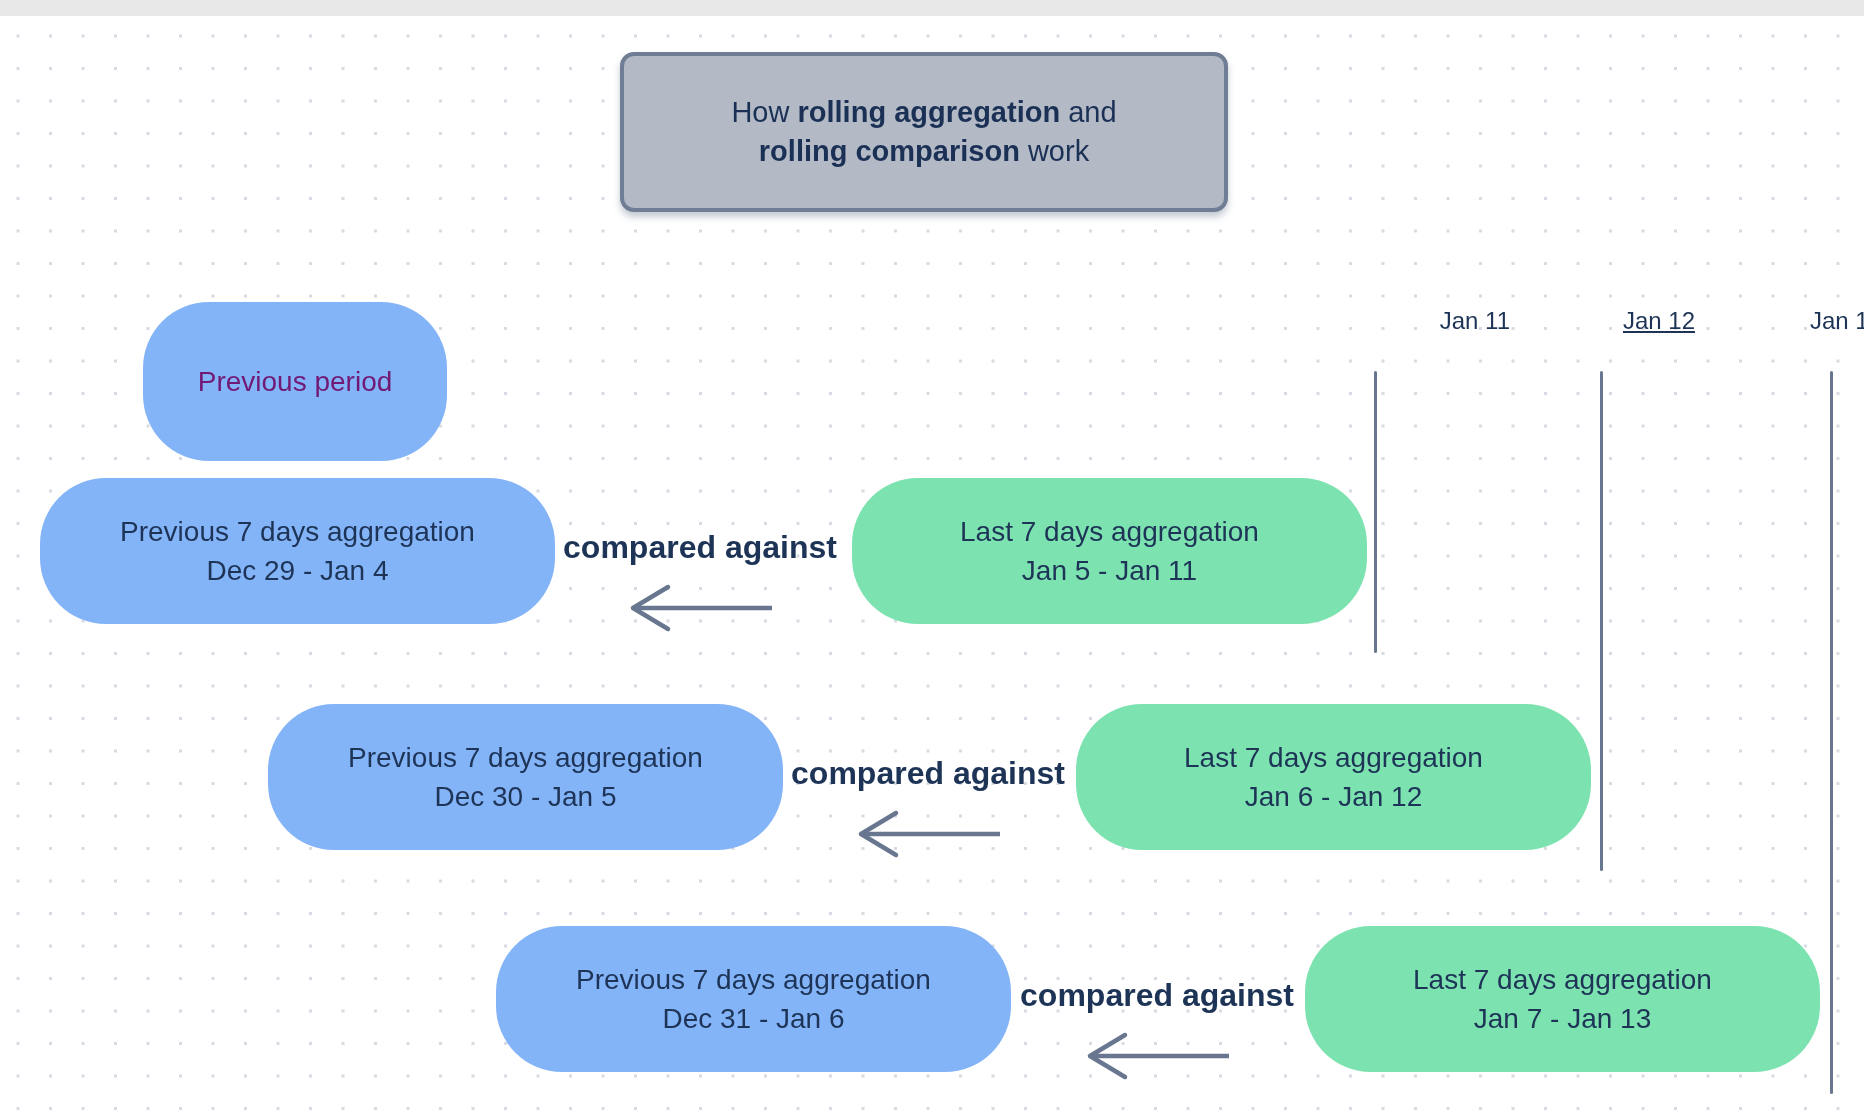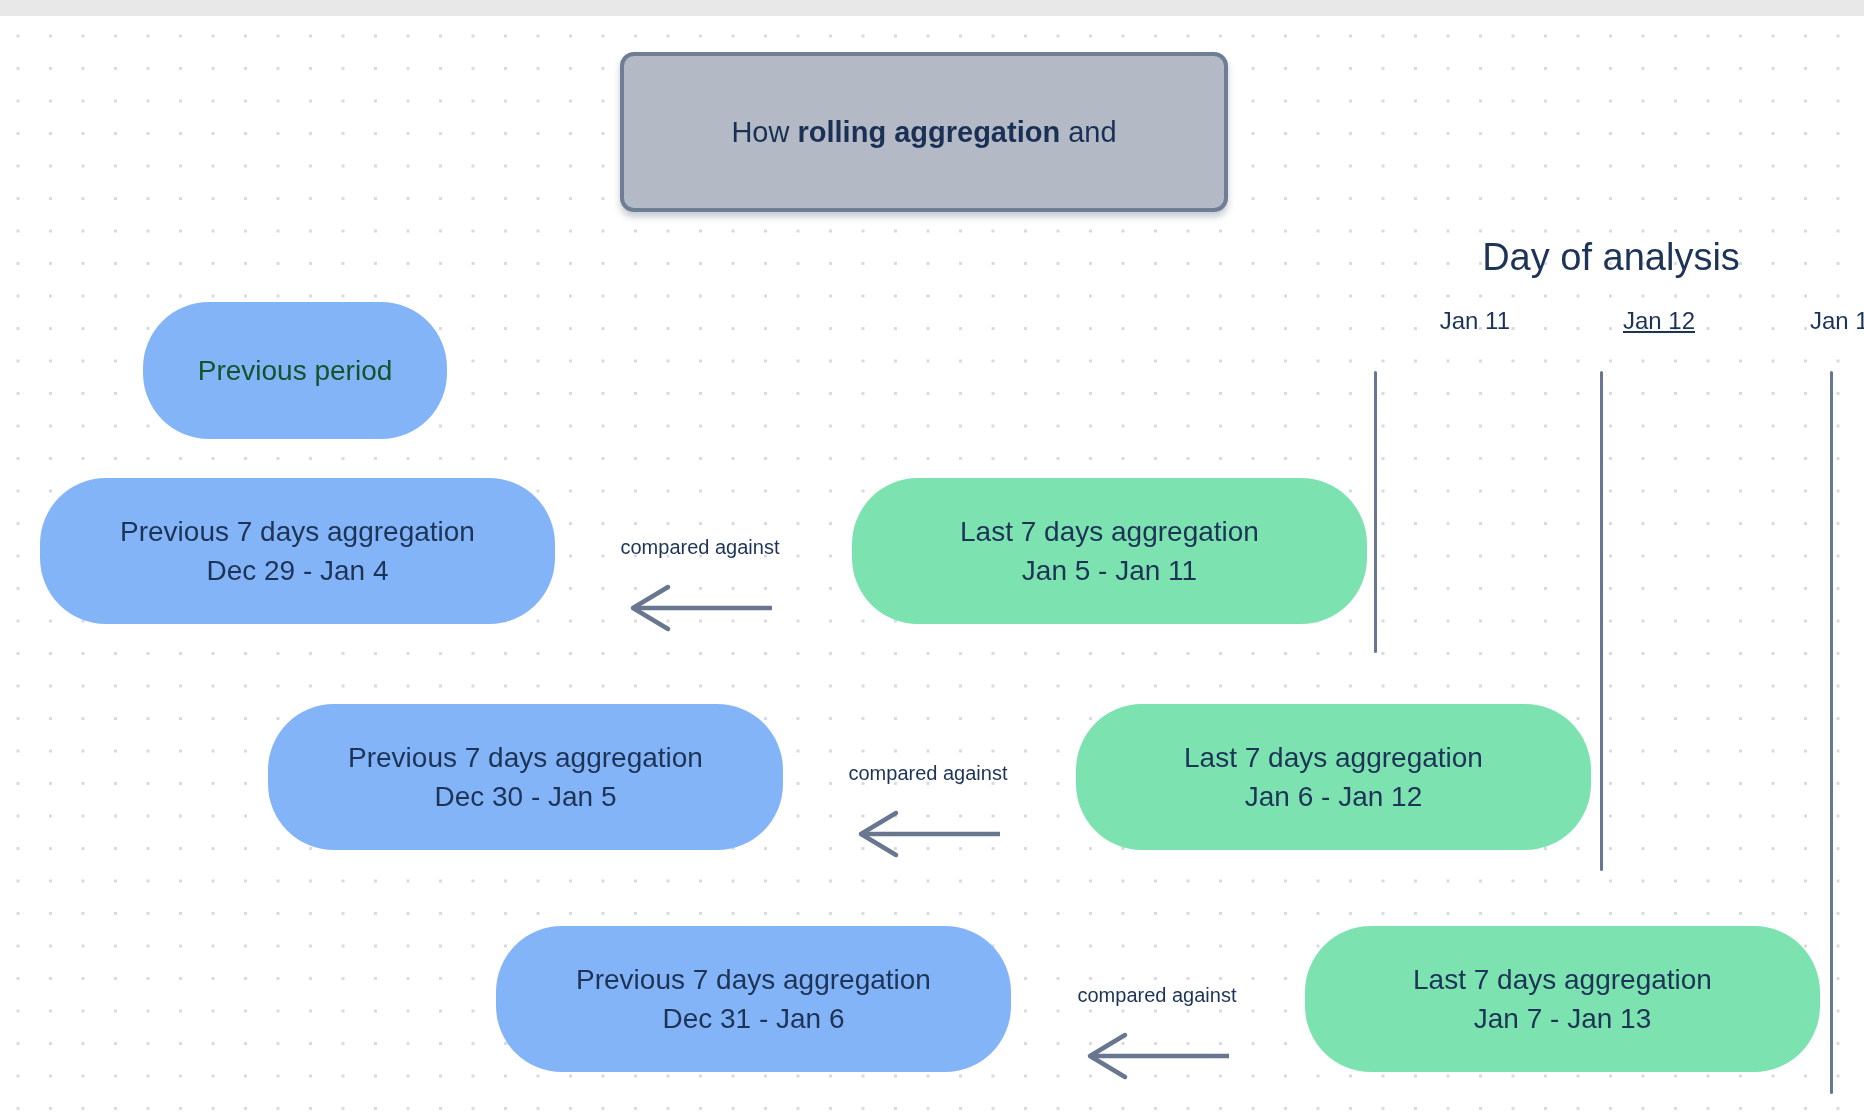--- a/index.html
+++ b/index.html
@@ -39,24 +39,24 @@
   .date-2 { left:1515px;text-decoration:underline; }
   .date-3 { left:1702px; }
   .vline {
     position:absolute; width:3px; top:355px;
     background:#68778f; border-radius:2px;
   }
   .vline-1 { left:1374px; height:282px; }
   .vline-2 { left:1600px; height:500px; }
   .vline-3 { left:1830px; height:723px; }
   .pill {
-    position:absolute; left:143px; top:286px; width:304px; height:137px;
+    position:absolute; left:143px; top:286px; width:304px; height:159px;
     background:#84b4f8; border-radius:66px;
     display:flex; align-items:center; justify-content:center;
-    font-size:28px; color:#14532d;
+    font-size:28px; color:#701a75;
   }
   .agg-box {
     position:absolute; width:515px; height:146px;
     border-radius:66px;
     display:flex; flex-direction:column; justify-content:center; align-items:center;
     font-size:28px; line-height:39px; color:#1d3457;
     text-align:center;
   }
   .agg-box.blue { background:#84b4f8; }
   .agg-box.green { background:#7ce2b0; }
@@ -65,33 +65,33 @@
   .prev-3 { left:496px; top:910px; }
   .last-1 { left:852px;  top:462px; }
   .last-2 { left:1076px; top:688px; }
   .last-3 { left:1305px; top:910px; }
   .cmp {
     position:absolute; width:320px; text-align:center;
   }
   .cmp-1 { left:540px; top:514px; }
   .cmp-2 { left:768px; top:740px; }
   .cmp-3 { left:997px; top:962px; }
-  .cmp-label { font-size:20px; line-height:34px; color:#1d3457; }
+  .cmp-label { font-size:32px; line-height:34px; color:#1d3457;font-weight:bold; }
   .arrow-svg { display:block; margin:18px auto 0 auto; width:152px; height:52px; }
 </style>
 </head>
 <body>
 
 <div id="stage">
 
   <div class="title-box">
     <div><span>How </span><b>rolling aggregation</b><span> and</span></div>
+    <div><b>rolling comparison</b><span> work</span></div>
   </div>
 
-  <div class="doa-heading">Day of analysis</div>
   <div class="date-label date-1">Jan 11</div>
   <div class="date-label date-2">Jan 12</div>
   <div class="date-label date-3">Jan 13</div>
   <div class="vline vline-1"></div>
   <div class="vline vline-2"></div>
   <div class="vline vline-3"></div>
 
   <div class="pill">
     <span>Previous period</span>
   </div>

